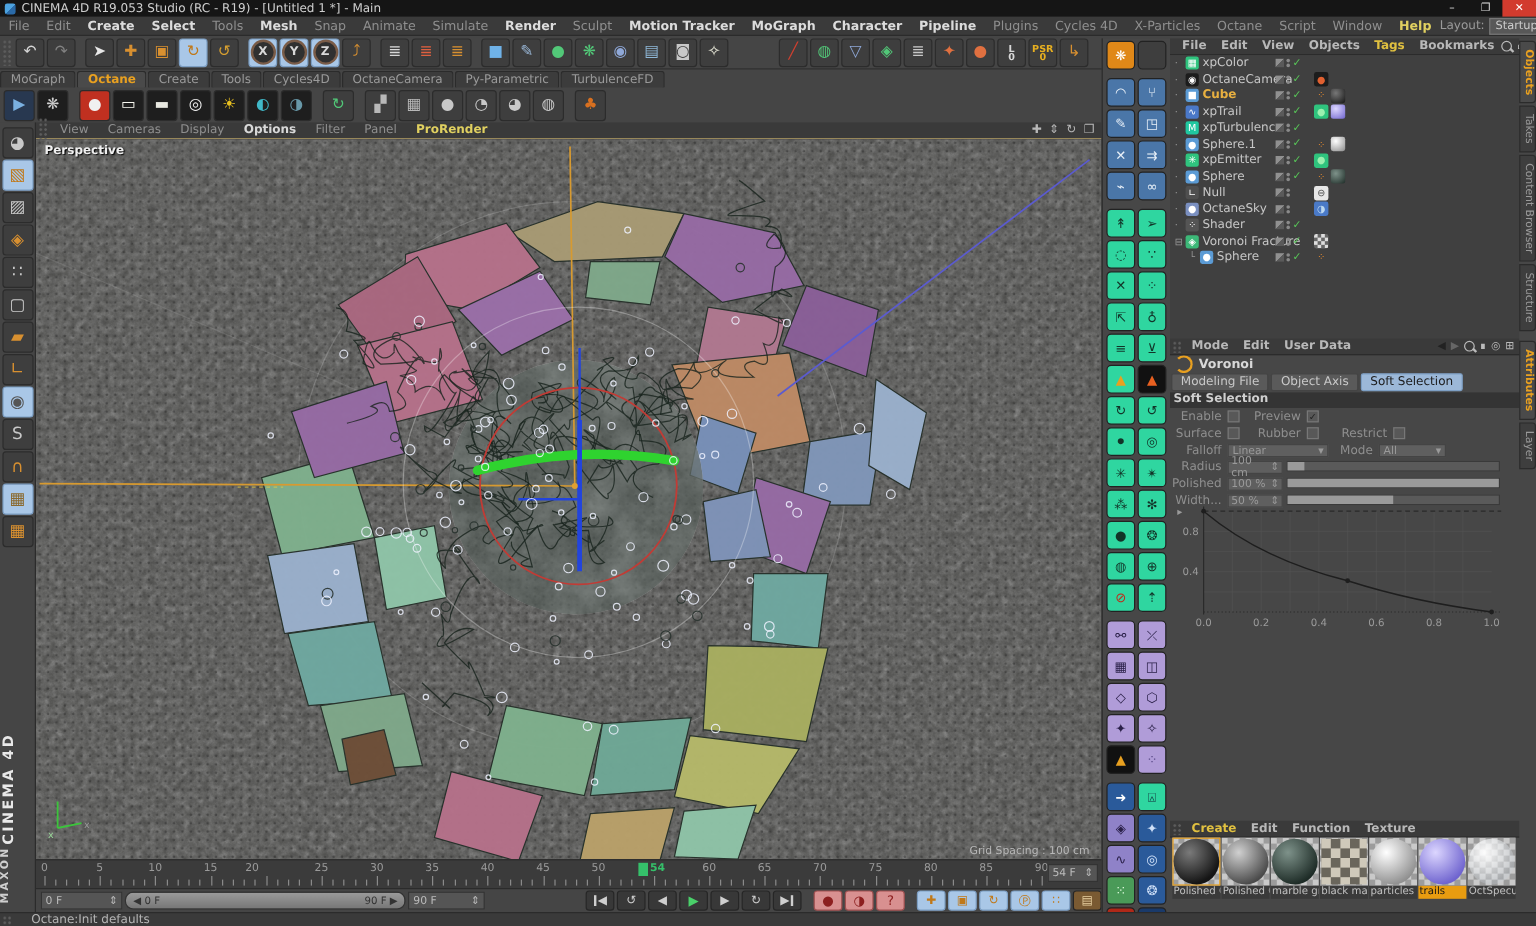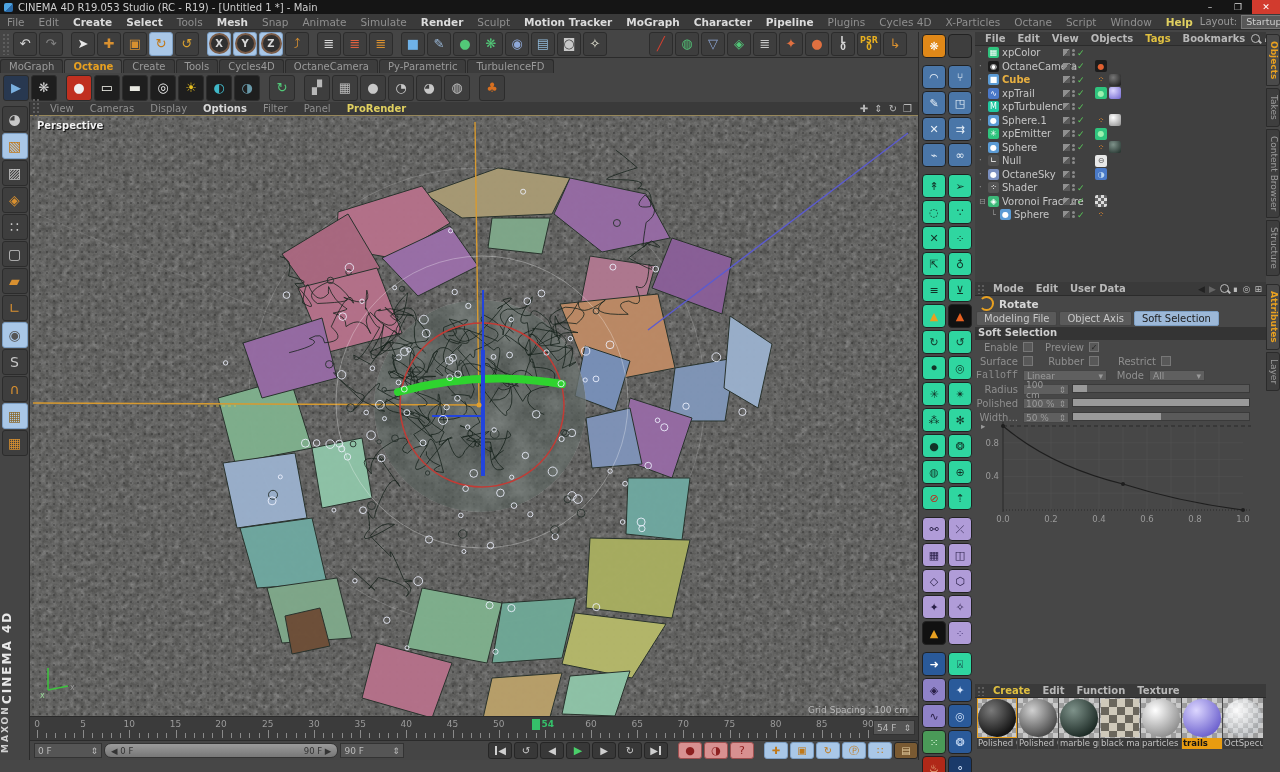--- a/index.html
+++ b/index.html
@@ -124,21 +124,21 @@
   .sl i{position:absolute;left:0;top:0;bottom:0;background:#9a9a9a;}
   #fgraph{position:absolute;left:2px;top:136px;}
   
   #mats{position:absolute;left:0;top:652px;width:291px;}
   #matrow{position:absolute;top:14px;left:2px;display:flex;gap:1px;}
   .mat{width:40px;}
   .mball{width:40px;height:40px;background:repeating-conic-gradient(#9c9c9c 0 25%,#c9c9c9 0 50%) 0 0/10px 10px;position:relative;box-sizing:border-box;}
   .mball i{position:absolute;inset:1px;border-radius:50%;}
   .mat.sel .mball{outline:1px solid #e8a020;outline-offset:-1px;}
   .mlab{height:11px;font-size:8.5px;color:#c0c0c0;background:#3a3a3a;white-space:nowrap;overflow:hidden;padding:0 1px;}
-  .mlab.sel{background:#e89c10;color:#151515;font-weight:bold;}
+  .mlab.sel{background:#e89c10;color:#151515;font-weight:normal;}
   .m-dark i{background:radial-gradient(circle at 35% 30%,#7a7a7a,#151515 72%);}
   .m-grey i{background:radial-gradient(circle at 35% 30%,#d0d0d0,#4a4a4a 75%);}
   .m-marble i{background:radial-gradient(circle at 35% 30%,#7e928a,#1d2b26 75%);}
   .m-checker i{border-radius:0;background:repeating-conic-gradient(#6a665c 0 25%,#cfc9ba 0 50%) 0 0/16px 16px;}
   .m-white i{background:radial-gradient(circle at 35% 30%,#ffffff,#8a8a8a 80%);}
   .m-purple i{background:radial-gradient(circle at 35% 30%,#dcd6ff,#6f64cf 75%);}
   .m-glass i{background:radial-gradient(circle at 35% 30%,rgba(255,255,255,.95),rgba(200,210,220,.25) 70%);}
   
   #status{left:0;top:760px;width:1280px;height:12px;background:#3a3a3a;border-top:1px solid #2b2b2b;display:flex;align-items:center;box-sizing:border-box;color:#b5b5b5;}
   #status .grip{height:8px;}
@@ -632,21 +632,21 @@
       <i class="rtick" style="left: 791.833px; top: 13px; height: 8px;"></i>
       <i class="rtick" style="left: 801.067px; top: 16px; height: 5px;"></i>
       <i class="rtick" style="left: 810.3px; top: 16px; height: 5px;"></i>
       <i class="rtick" style="left: 819.533px; top: 16px; height: 5px;"></i>
       <i class="rtick" style="left: 828.767px; top: 16px; height: 5px;"></i>
       <i class="rtick" style="left: 838px; top: 13px; height: 8px;"></i>
       <span class="rlab" style="left: 7px;">0</span>
       <span class="rlab" style="left: 53.1667px;">5</span>
       <span class="rlab" style="left: 99.3333px;">10</span>
       <span class="rlab" style="left: 145.5px;">15</span>
-      <span class="rlab" style="left: 191px;">20</span>
+      <span class="rlab" style="left: 180px;">20</span>
       <span class="rlab" style="left: 237.833px;">25</span>
       <span class="rlab" style="left: 284px;">30</span>
       <span class="rlab" style="left: 330.167px;">35</span>
       <span class="rlab" style="left: 376.333px;">40</span>
       <span class="rlab" style="left: 422.5px;">45</span>
       <span class="rlab" style="left: 468.667px;">50</span>
       <span class="rlab" style="left: 561px;">60</span>
       <span class="rlab" style="left: 607.167px;">65</span>
       <span class="rlab" style="left: 653.333px;">70</span>
       <span class="rlab" style="left: 699.5px;">75</span>
@@ -1004,21 +1004,21 @@
           <span style="color:#222;">◀</span>
           <span style="color:#666;">▶</span>
           <span class="mag"></span>
           <span>∎</span>
           <span>◎</span>
           <span>⊞</span>
         </span>
       </div>
       <div id="attrtitle">
         <span class="roticon"></span>
-        <span>Rotate</span>
+        <span>Voronoi</span>
       </div>
       <div id="axistabs">
           <span class="atab">Modeling File</span>
           <span class="atab">Object Axis</span>
           <span class="atab on">Soft Selection</span>
         </div>
       <div id="secthdr">Soft Selection</div>
 
       <div class="arow" style="top:60px;">
         <span class="alab" style="width:48px;">Enable</span>
@@ -1028,21 +1028,21 @@
       </div>
       <div class="arow" style="top:74px;">
         <span class="alab" style="width:48px;">Surface</span>
         <span class="cb"></span>
         <span class="alab" style="width:52px;">Rubber</span>
         <span class="cb"></span>
         <span class="alab" style="width:58px;">Restrict</span>
         <span class="cb"></span>
       </div>
       <div class="arow" style="top:88px;">
-        <span class="alab" style="width:48px;font-family:Liberation Mono, monospace;">Falloff</span>
+        <span class="alab" style="width:48px;">Falloff</span>
         <span class="dd" style="width:84px;">
           <span>Linear</span>
             <span>▾</span>
           </span>
         <span class="alab" style="width:42px;">Mode</span>
         <span class="dd" style="width:56px;">
           <span>All</span>
             <span>▾</span>
           </span>
       </div>
@@ -1163,14 +1163,18 @@
           <div class="mat">
             <div class="mball m-glass">
               <i></i>
             </div>
             <div class="mlab">OctSpecula</div>
           </div>
         </div>
     </div>
   </div>
 
+  <div class="abs" id="status">
+    <span class="grip"></span>
+    <span style="margin-left:14px;">Octane:Init defaults</span>
+  </div>
 
 </div>
 
 </body></html>

